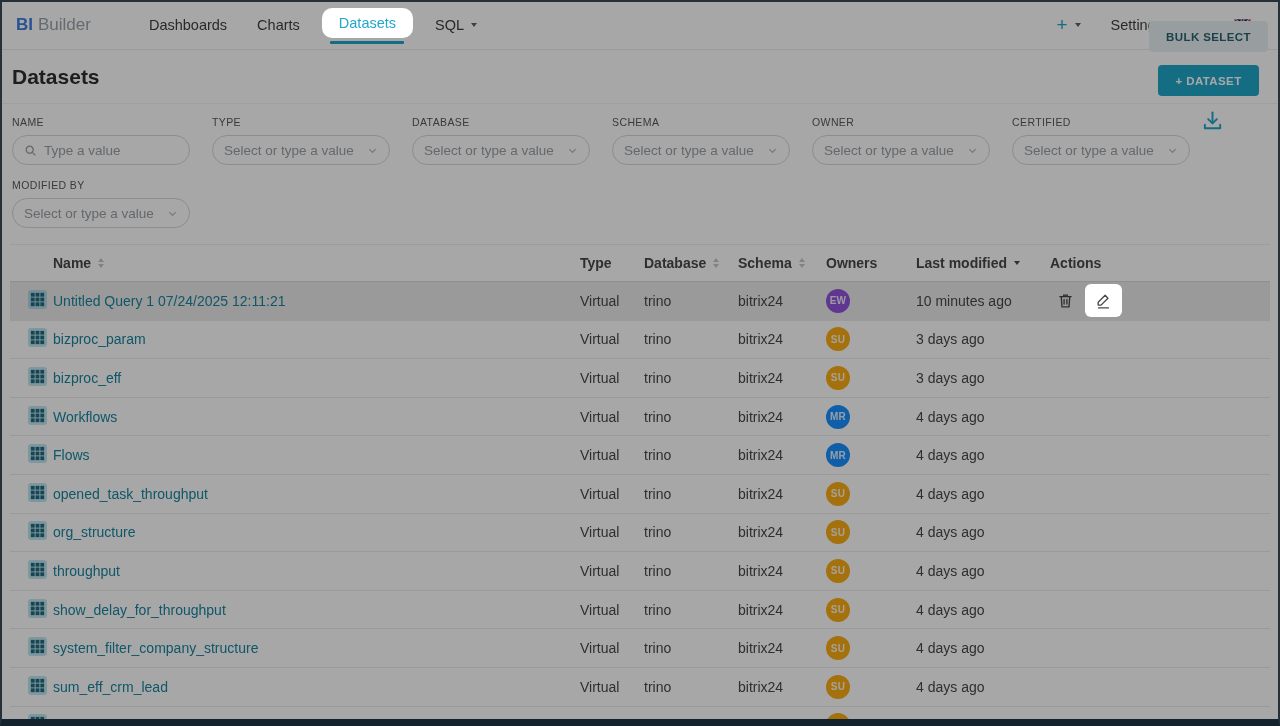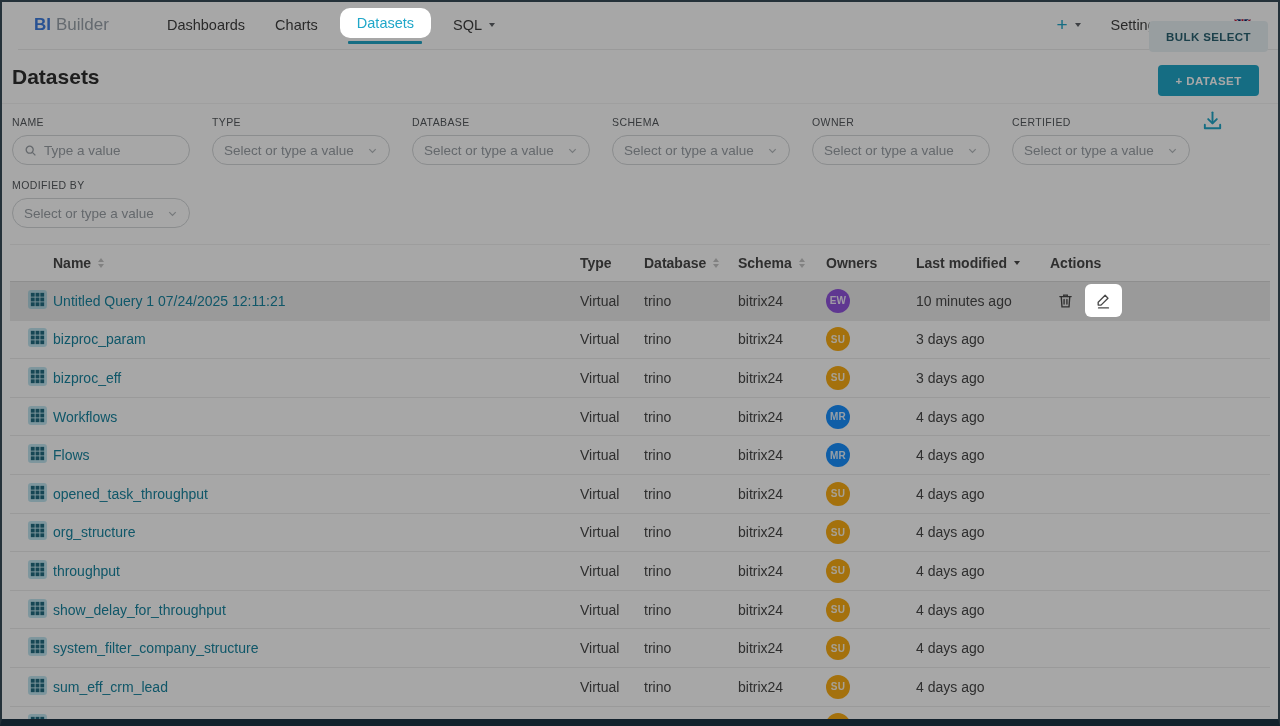--- a/index.html
+++ b/index.html
@@ -1,20 +1,20 @@
 <!DOCTYPE html>
 <html><head>
 <meta charset="utf-8">
 <style>
   * { margin:0; padding:0; box-sizing:border-box; }
   html,body { width:1280px; height:726px; overflow:hidden; }
   body { font-family:"Liberation Sans", sans-serif; background:#fff; position:relative; color:#484848; }
 
   
-  .topnav { height:50px; display:flex; align-items:center; padding:0 16px; background:#fff; border-bottom:1px solid #ebebeb;margin-left:18px; }
+  .topnav { height:50px; display:flex; align-items:center; padding:0 16px; background:#fff; border-bottom:1px solid #ebebeb; }
   .logo { display:flex; gap:5px; align-items:baseline; font-size:17px; margin-right:58px; }
   .logo .bi { color:#3e7de0; font-weight:700; }
   .logo .builder { color:#9aa3ab; font-weight:400; }
   .mainnav { display:flex; align-items:center; gap:30px; height:50px; }
   .nav-item { display:flex; align-items:center; font-size:14.5px; color:#3f3f3f; cursor:pointer; height:50px; }
   .nav-item .nav-label { display:inline-block; }
   .nav-item.active { flex-direction:column; align-items:center; justify-content:flex-start; padding-top:8px; margin:0 -8px; }
   .pill { position:relative; z-index:60; background:#fff; border-radius:10px; padding:7px 17px; color:#20a7c9; font-size:14.5px; }
   .tab-underline { width:74px; height:3px; background:#20a7c9; margin-top:3px; border-radius:1px; }
   .caret { width:0; height:0; border-left:3.5px solid transparent; border-right:3.5px solid transparent; border-top:4.5px solid #5f6368; margin-left:7px; display:inline-block; }

